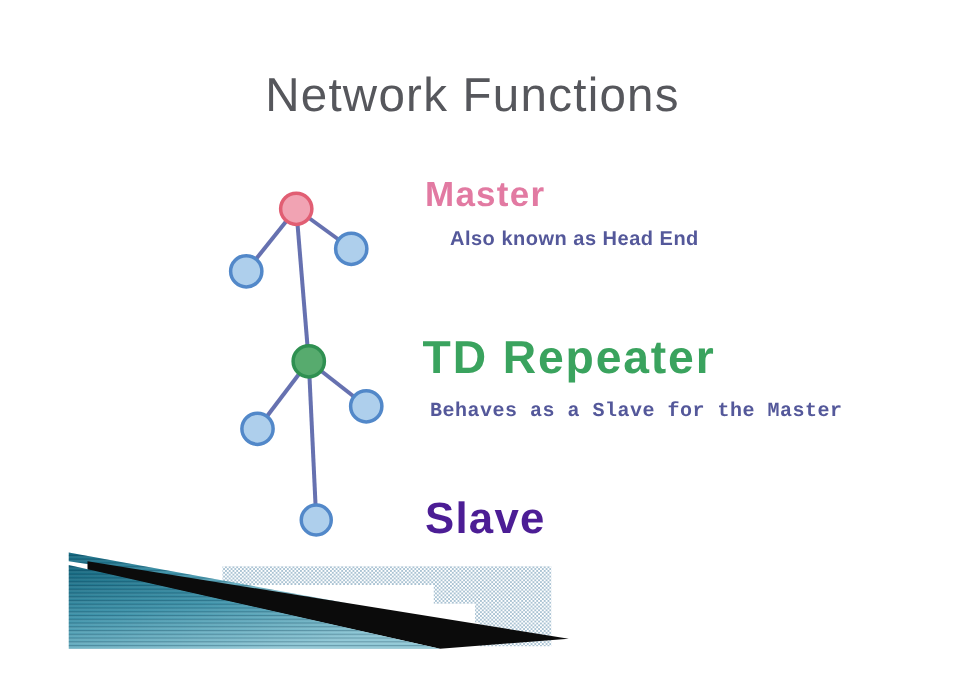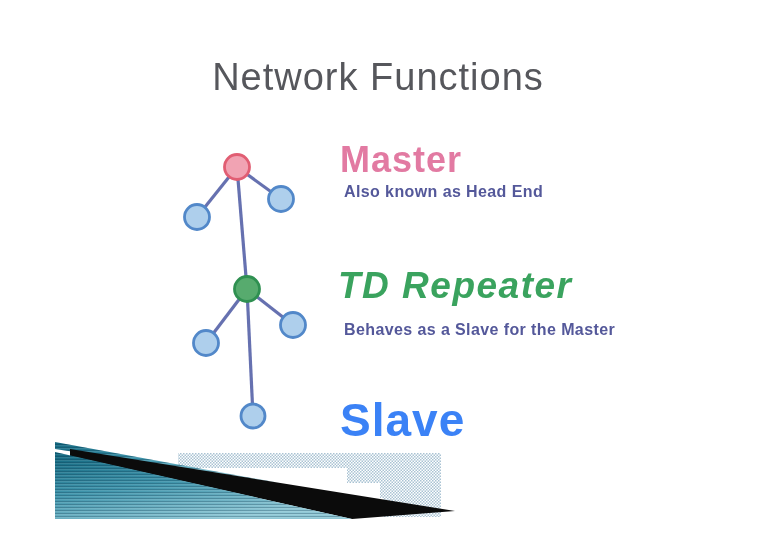--- a/index.html
+++ b/index.html
@@ -6,29 +6,29 @@
   .slide{
     position:relative;width:756px;height:543px;background:#ffffff;
     overflow:hidden;font-family:"Liberation Sans",sans-serif;
   }
   svg.layer{position:absolute;left:0;top:0;}
   .title{
     position:absolute;top:58px;left:0;width:100%;text-align:center;
     font-size:38px;font-weight:400;color:#56575c;letter-spacing:1px;line-height:1;
   }
   .heading{position:absolute;font-weight:700;line-height:1;letter-spacing:1px;}
-  .h-master{left:340px;top:142px;font-size:36px;color:#e27aa2;}
-  .h-td{left:338px;top:267px;font-size:37px;color:#3aa35e;letter-spacing:1.5px;font-style:italic;}
-  .h-slave{left:340px;top:397px;font-size:46px;color:#3b82f6;}
+  .h-master{left:340px;top:142px;font-size:28px;color:#e27aa2;}
+  .h-td{left:338px;top:267px;font-size:37px;color:#3aa35e;letter-spacing:1.5px;}
+  .h-slave{left:340px;top:397px;font-size:35px;color:#4c1d95;}
   .sub{
     position:absolute;font-weight:700;font-size:16px;color:#54589a;
     letter-spacing:0.4px;line-height:17px;
   }
-  .sub-master{left:344px;top:183px;text-align:center;}
-  .sub-td{left:344px;top:321px;}
+  .sub-master{left:360px;top:183px;text-align:center;}
+  .sub-td{left:344px;top:321px;font-family:Liberation Mono, monospace;}
   .sub-slave{left:346px;top:439px;}
 </style>
 </head>
 <body>
 
 <div class="slide">
 
   <svg class="layer" width="768" height="543" viewBox="0 0 768 543" aria-hidden="true">
     <defs>
       <pattern id="dots" width="3" height="3" patternUnits="userSpaceOnUse">

